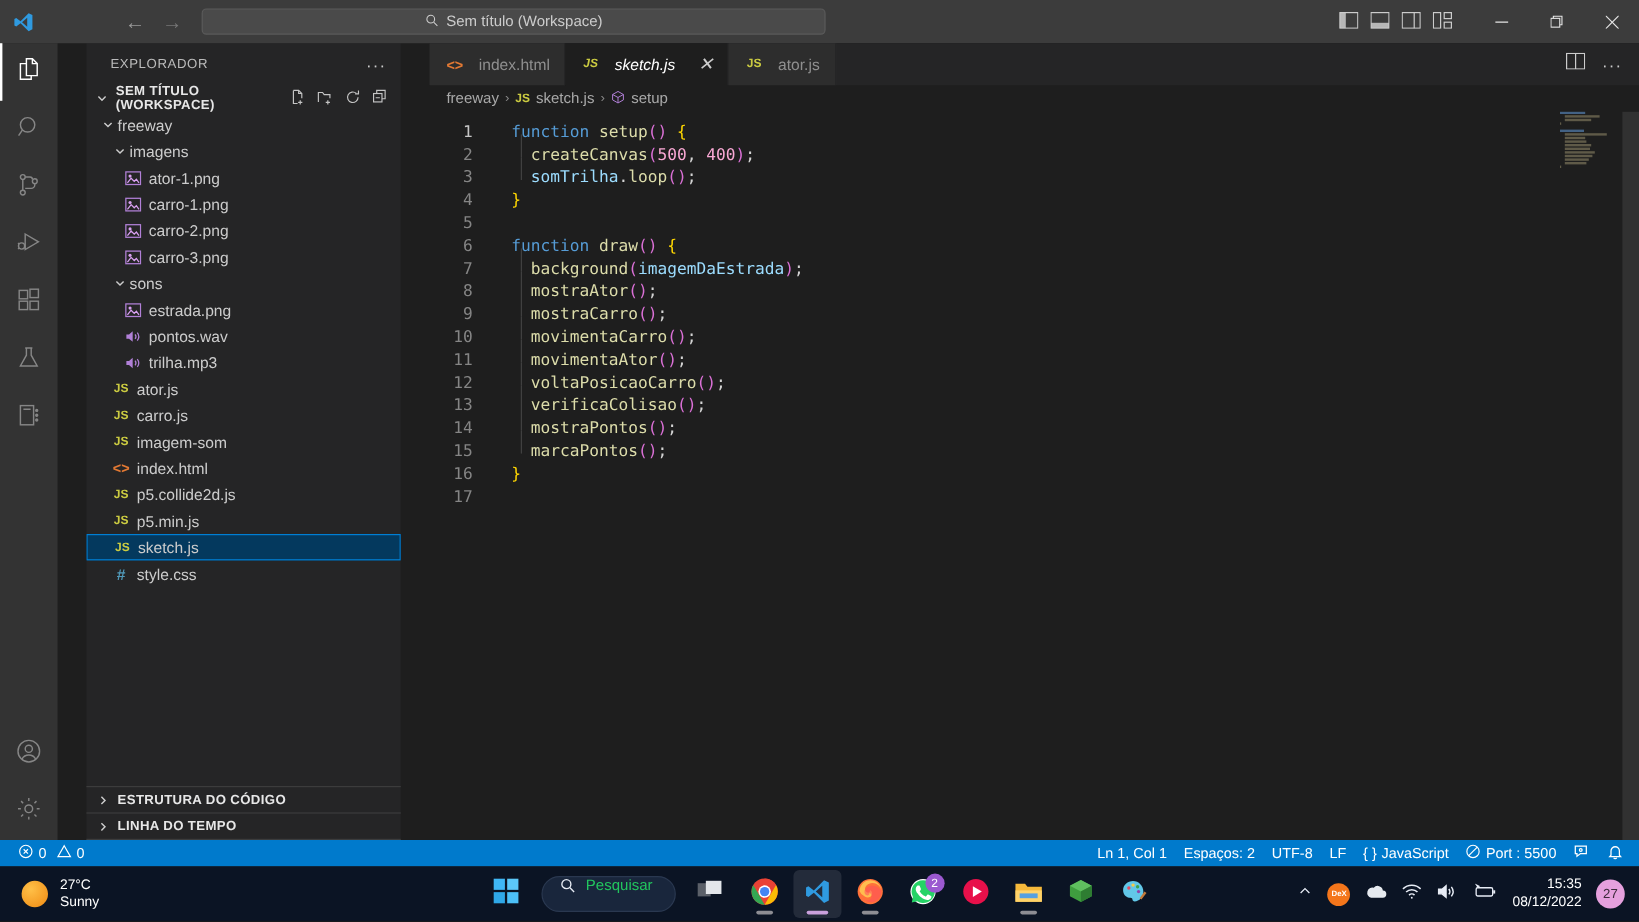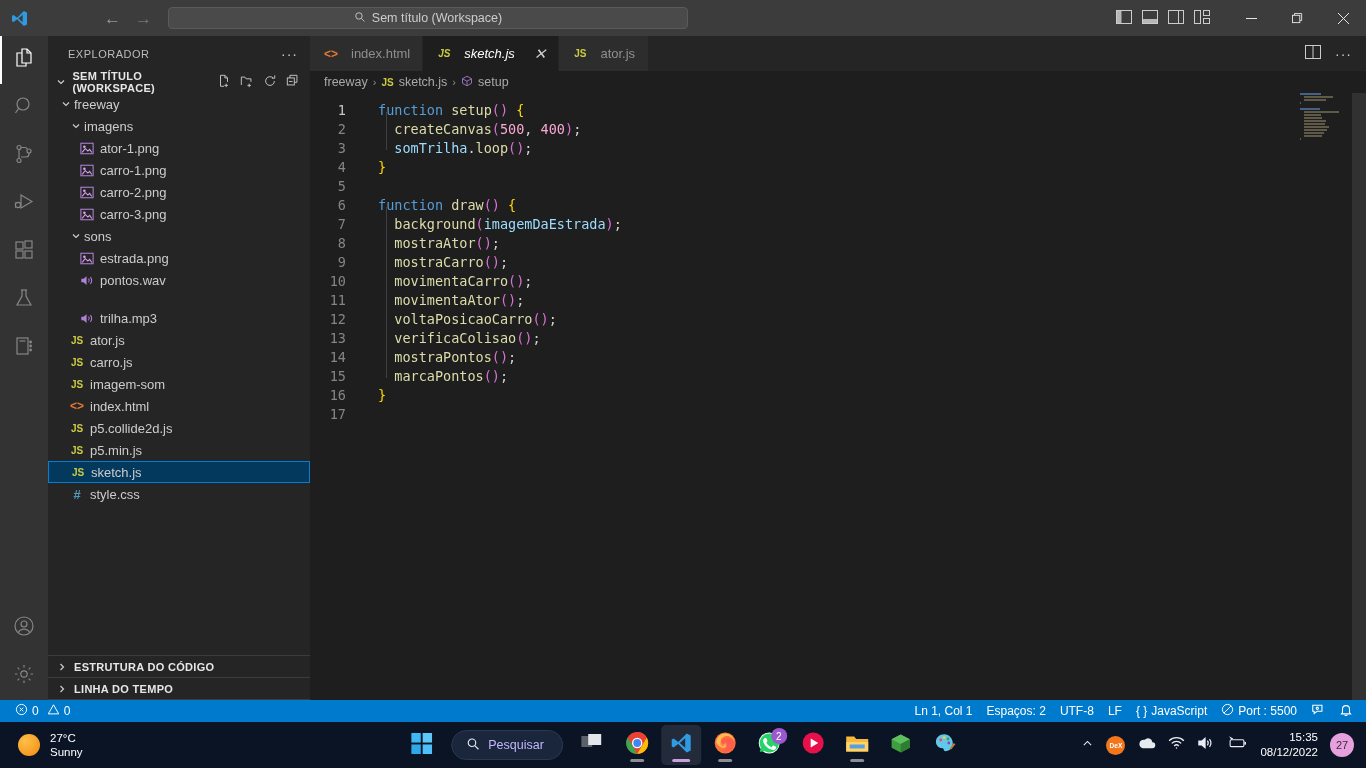--- a/index.html
+++ b/index.html
@@ -26,21 +26,21 @@
     width: 520px; height: 22px; background: #4a4a4a; border: 1px solid #5a5a5a;
     border-radius: 4px; display: flex; align-items: center; justify-content: center;
     gap: 6px; margin-left: 16px; color: #cccccc; font-size: 12.5px;
   }
   .tb-right { position: absolute; right: 0; top: 0; height: 36px; display: flex; align-items: center; }
   .layout-icons { display: flex; align-items: center; gap: 10px; margin-right: 18px; }
   .win-ctrls { display: flex; height: 36px; }
   .win-btn { width: 46px; height: 36px; display: flex; align-items: center; justify-content: center; color: #e6e6e6; }
 
   
-  .main { flex: 1; display: flex; min-height: 0; }
+  .main { flex: 1; display: flex; min-height: 0; gap: 24px; }
 
   
   .activitybar {
     width: 48px; background: #333333; display: flex; flex-direction: column;
     align-items: center; flex: 0 0 48px;
   }
   .act-icon {
     width: 48px; height: 48px; display: flex; align-items: center; justify-content: center;
     color: #868686; position: relative; cursor: pointer;
   }
@@ -155,22 +155,22 @@
     border-radius: 5px; position: relative; cursor: pointer;
   }
   .tb-btn.active { background: rgba(255,255,255,.10); }
   .tb-btn .runbar {
     position: absolute; bottom: 3px; left: 50%; transform: translateX(-50%);
     width: 14px; height: 3px; border-radius: 2px; background: #8d8d93;
   }
   .tb-btn.active .runbar { width: 18px; background: #c9a0dc; }
   .searchpill {
     height: 30px; border-radius: 16px; background: #19263c; border: 1px solid #2a3850;
-    display: flex; align-items: center; gap: 8px; padding: 0 18px 0 14px;
-    font-size: 12.5px; color: #c4b5fd; margin: 0 6px; cursor: pointer;
+    display: flex; align-items: flex-start; gap: 8px; padding: 0 18px 0 14px;
+    font-size: 12.5px; color: #22c55e; margin: 0 6px; cursor: pointer;
   }
   .tray { position: absolute; right: 0; display: flex; align-items: center; gap: 12px; padding-right: 12px; height: 46px; }
   .dex {
     width: 19px; height: 19px; border-radius: 50%; background: #f4761b; color: #fff;
     font-size: 6.5px; font-weight: bold; display: flex; align-items: center; justify-content: center;
   }
   .clock { font-size: 11.5px; line-height: 15px; text-align: right; }
   .pinkbadge {
     width: 24px; height: 24px; border-radius: 50%; background: #e5a0dd; color: #3d2b3c;
     font-size: 11px; display: flex; align-items: center; justify-content: center;
@@ -464,21 +464,21 @@
         <div class="row" style="padding-left: 30px;">
           <span class="ficon">
             <svg width="14" height="13" viewBox="0 0 16 14">
               <polygon points="1.5,5 4,5 7.5,2 7.5,12 4,9 1.5,9" fill="#b180d7"></polygon>
               <path d="M9.8 4.8a3.6 3.6 0 0 1 0 4.4" fill="none" stroke="#b180d7" stroke-width="1.2"></path>
               <path d="M11.9 3.2a6.3 6.3 0 0 1 0 7.6" fill="none" stroke="#b180d7" stroke-width="1.2"></path>
             </svg>
           </span>
           <span>pontos.wav</span>
         </div>
-        <div class="row" style="padding-left: 30px; margin-top: 16px;">
+        <div class="row" style="padding-left: 30px;">
           <span class="ficon">
             <svg width="14" height="13" viewBox="0 0 16 14">
               <polygon points="1.5,5 4,5 7.5,2 7.5,12 4,9 1.5,9" fill="#b180d7"></polygon>
               <path d="M9.8 4.8a3.6 3.6 0 0 1 0 4.4" fill="none" stroke="#b180d7" stroke-width="1.2"></path>
               <path d="M11.9 3.2a6.3 6.3 0 0 1 0 7.6" fill="none" stroke="#b180d7" stroke-width="1.2"></path>
             </svg>
           </span>
           <span>trilha.mp3</span>
         </div>
         <div class="row" style="padding-left: 20px;">

